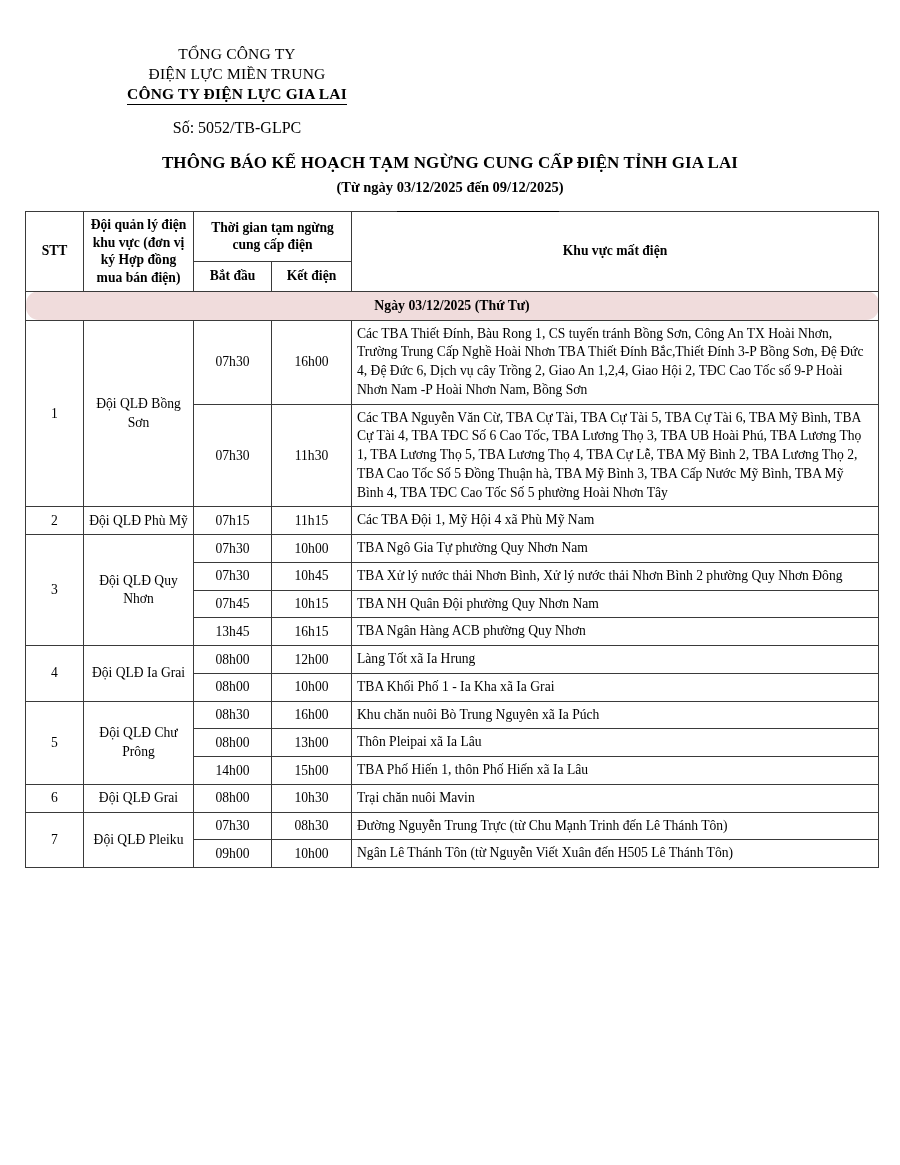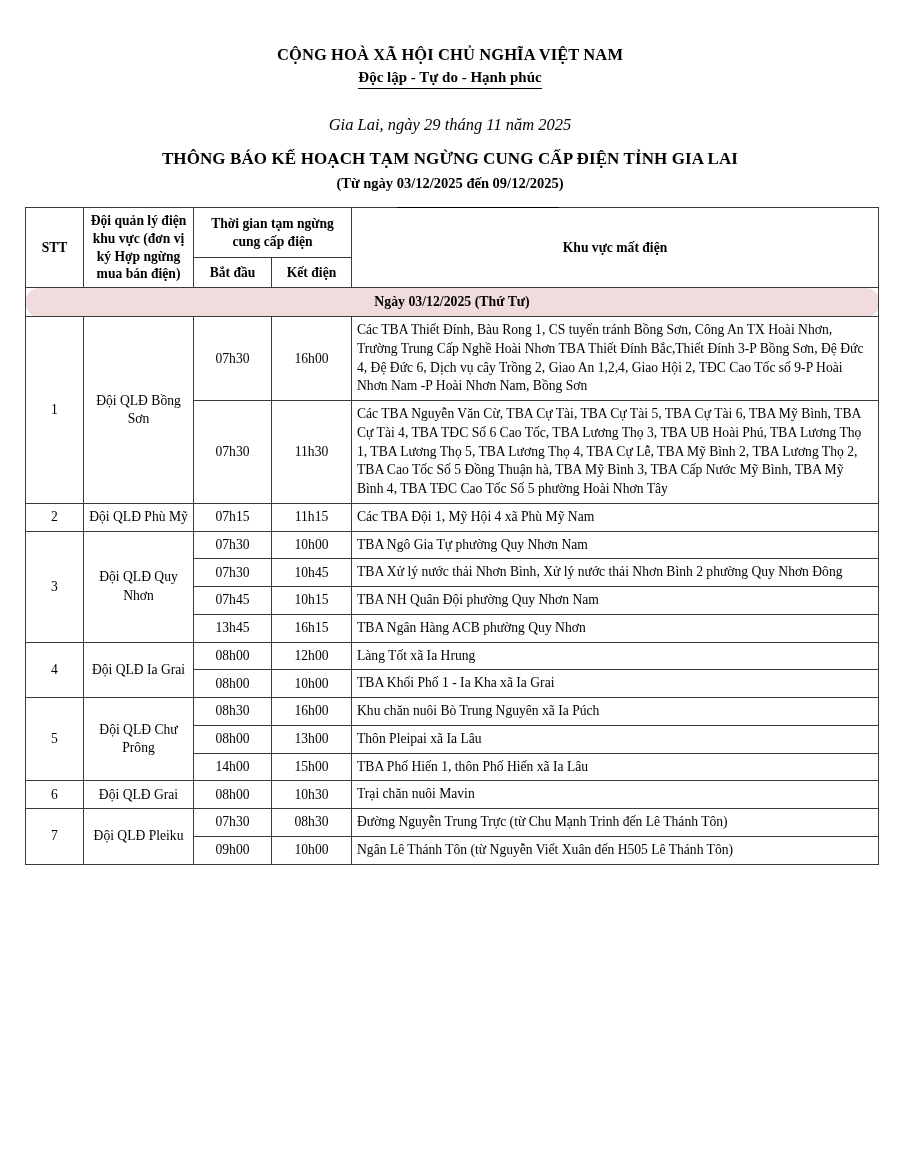--- a/index.html
+++ b/index.html
@@ -131,45 +131,46 @@
     font-size: 13.8px;
     padding: 6px 4px;
   }
 </style>
 </head>
 <body>
 
 <div class="page">
 
   <div class="doc-header">
-    <div class="hdr-right">
-      <div class="hdr-nation">CỘNG HOÀ XÃ HỘI CHỦ NGHĨA VIỆT NAM</div>
-      <div class="hdr-motto"><span class="hdr-underline">Độc lập - Tự do - Hạnh phúc</span></div>
-      <div class="hdr-date">Gia Lai, ngày 29 tháng 11 năm 2025</div>
+    <div class="hdr-left">
+      <div class="hdr-line">TỔNG CÔNG TY</div>
+      <div class="hdr-line">ĐIỆN LỰC MIỀN TRUNG</div>
+      <div class="hdr-line bold"><span class="hdr-underline">CÔNG TY ĐIỆN LỰC GIA LAI</span></div>
+      <div class="hdr-number">Số: 5052/TB-GLPC</div>
     </div>
   </div>
 
   <div class="title-block">
     <div class="doc-title">THÔNG BÁO KẾ HOẠCH TẠM NGỪNG CUNG CẤP ĐIỆN TỈNH GIA LAI</div>
     <div class="doc-subtitle"><span>(Từ ngày </span><span class="dates">03/12/2025 đến 09/12/2025</span><span>)</span></div>
   </div>
 
   <div class="tbl-wrap">
     <table class="outage">
       <colgroup>
         <col class="col-stt">
           <col class="col-team">
           <col class="col-start">
           <col class="col-end">
           <col class="col-area">
       </colgroup>
       <thead>
         <tr>
           <th rowspan="2">STT</th>
-          <th rowspan="2">Đội quản lý điện khu vực (đơn vị ký Hợp ngừng mua bán điện)</th>
+          <th rowspan="2">Đội quản lý điện khu vực (đơn vị ký Hợp đồng mua bán điện)</th>
           <th colspan="2">Thời gian tạm ngừng cung cấp điện</th>
           <th rowspan="2">Khu vực mất điện</th>
         </tr>
         <tr>
           <th>Bắt đầu</th>
           <th>Kết điện</th>
         </tr>
       </thead>
       <tbody id="tbody">
           <tr class="day-banner">

